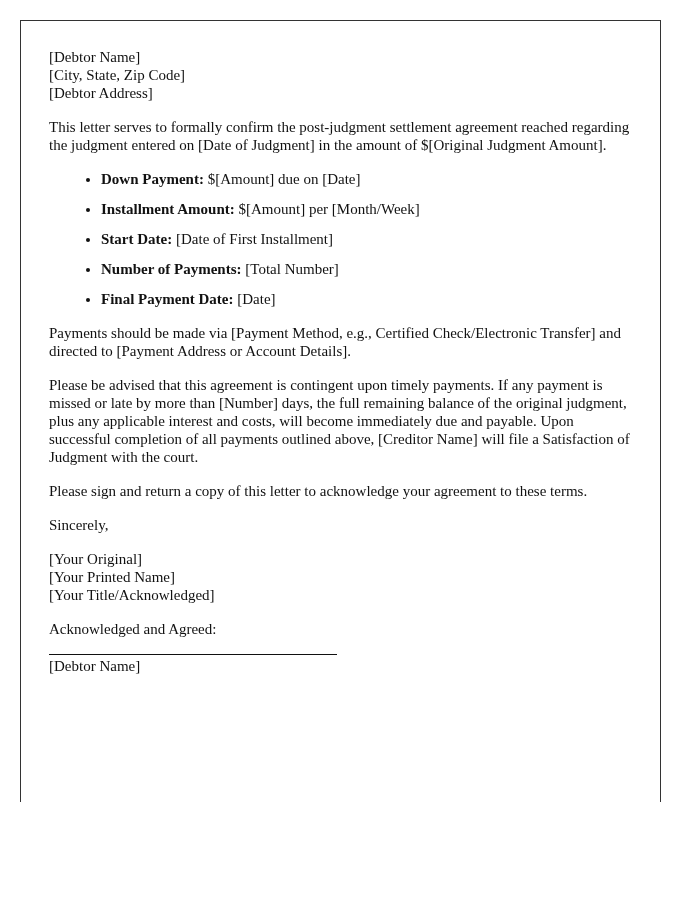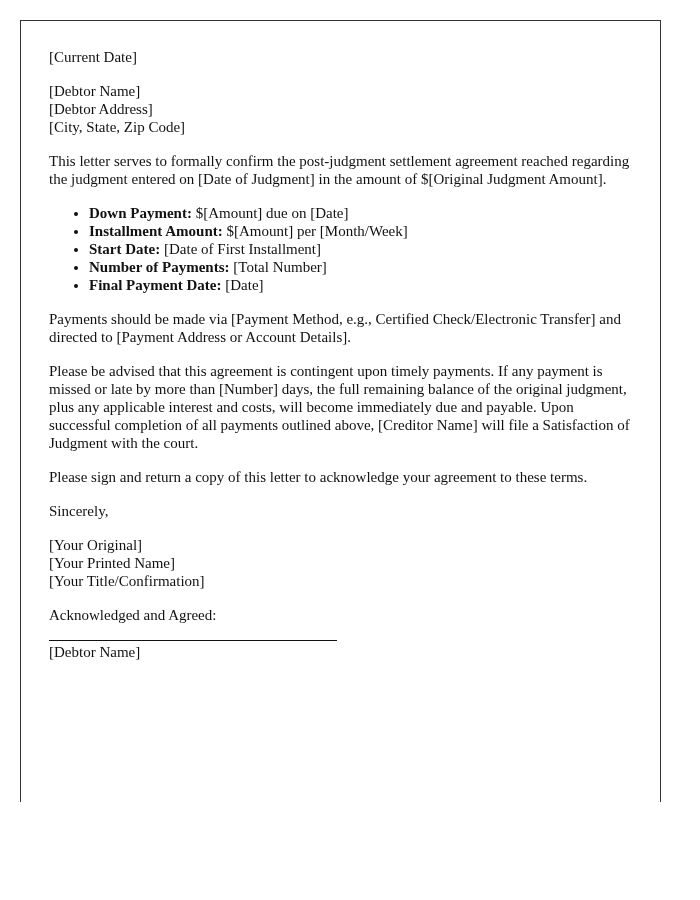--- a/index.html
+++ b/index.html
@@ -41,21 +41,21 @@
     }
     .subject {
       font-weight: bold;
     }
     .schedule {
       margin: 0 0 16px 0;
       padding: 0 0 0 40px;
       list-style: disc;
     }
     .schedule li {
-      margin: 0;
+      margin: 12px;
       padding: 0;
     }
     .schedule .term-label {
       font-weight: bold;
     }
     .ack-heading {
       font-weight: normal;
     }
     .signature-line {
       margin-top: 16px;
@@ -63,26 +63,25 @@
       border-top: 1px solid #111111;
       padding-top: 2px;
     }
   </style>
 </head>
 <body>
 
 <div class="page-frame">
   <div class="letter">
 
-    <p>[Current Date]</p>
 
     <p>
       <span class="block-line">[Debtor Name]</span>
+      <span class="block-line">[City, State, Zip Code]</span>
       <span class="block-line">[Debtor Address]</span>
-      <span class="block-line">[City, State, Zip Code]</span>
     </p>
 
 
 
     <p>This letter serves to formally confirm the post-judgment settlement agreement reached regarding the judgment entered on [Date of Judgment] in the amount of $[Original Judgment Amount].</p>
 
 
     <ul class="schedule">
       <li><span class="term-label">Down Payment:</span><span> $[Amount] due on [Date]</span></li>
       <li><span class="term-label">Installment Amount:</span><span> $[Amount] per [Month/Week]</span></li>
@@ -95,21 +94,21 @@
 
     <p>Please be advised that this agreement is contingent upon timely payments. If any payment is missed or late by more than [Number] days, the full remaining balance of the original judgment, plus any applicable interest and costs, will become immediately due and payable. Upon successful completion of all payments outlined above, [Creditor Name] will file a Satisfaction of Judgment with the court.</p>
 
     <p>Please sign and return a copy of this letter to acknowledge your agreement to these terms.</p>
 
     <p>Sincerely,</p>
 
     <p>
       <span class="block-line">[Your Original]</span>
       <span class="block-line">[Your Printed Name]</span>
-      <span class="block-line">[Your Title/Confirmation]</span>
+      <span class="block-line">[Your Title/Acknowledged]</span>
     </p>
 
     <p class="ack-heading">Acknowledged and Agreed:</p>
 
     <div class="signature-line">
       <span>[Debtor Name]</span>
     </div>
 
   </div>
 </div>

